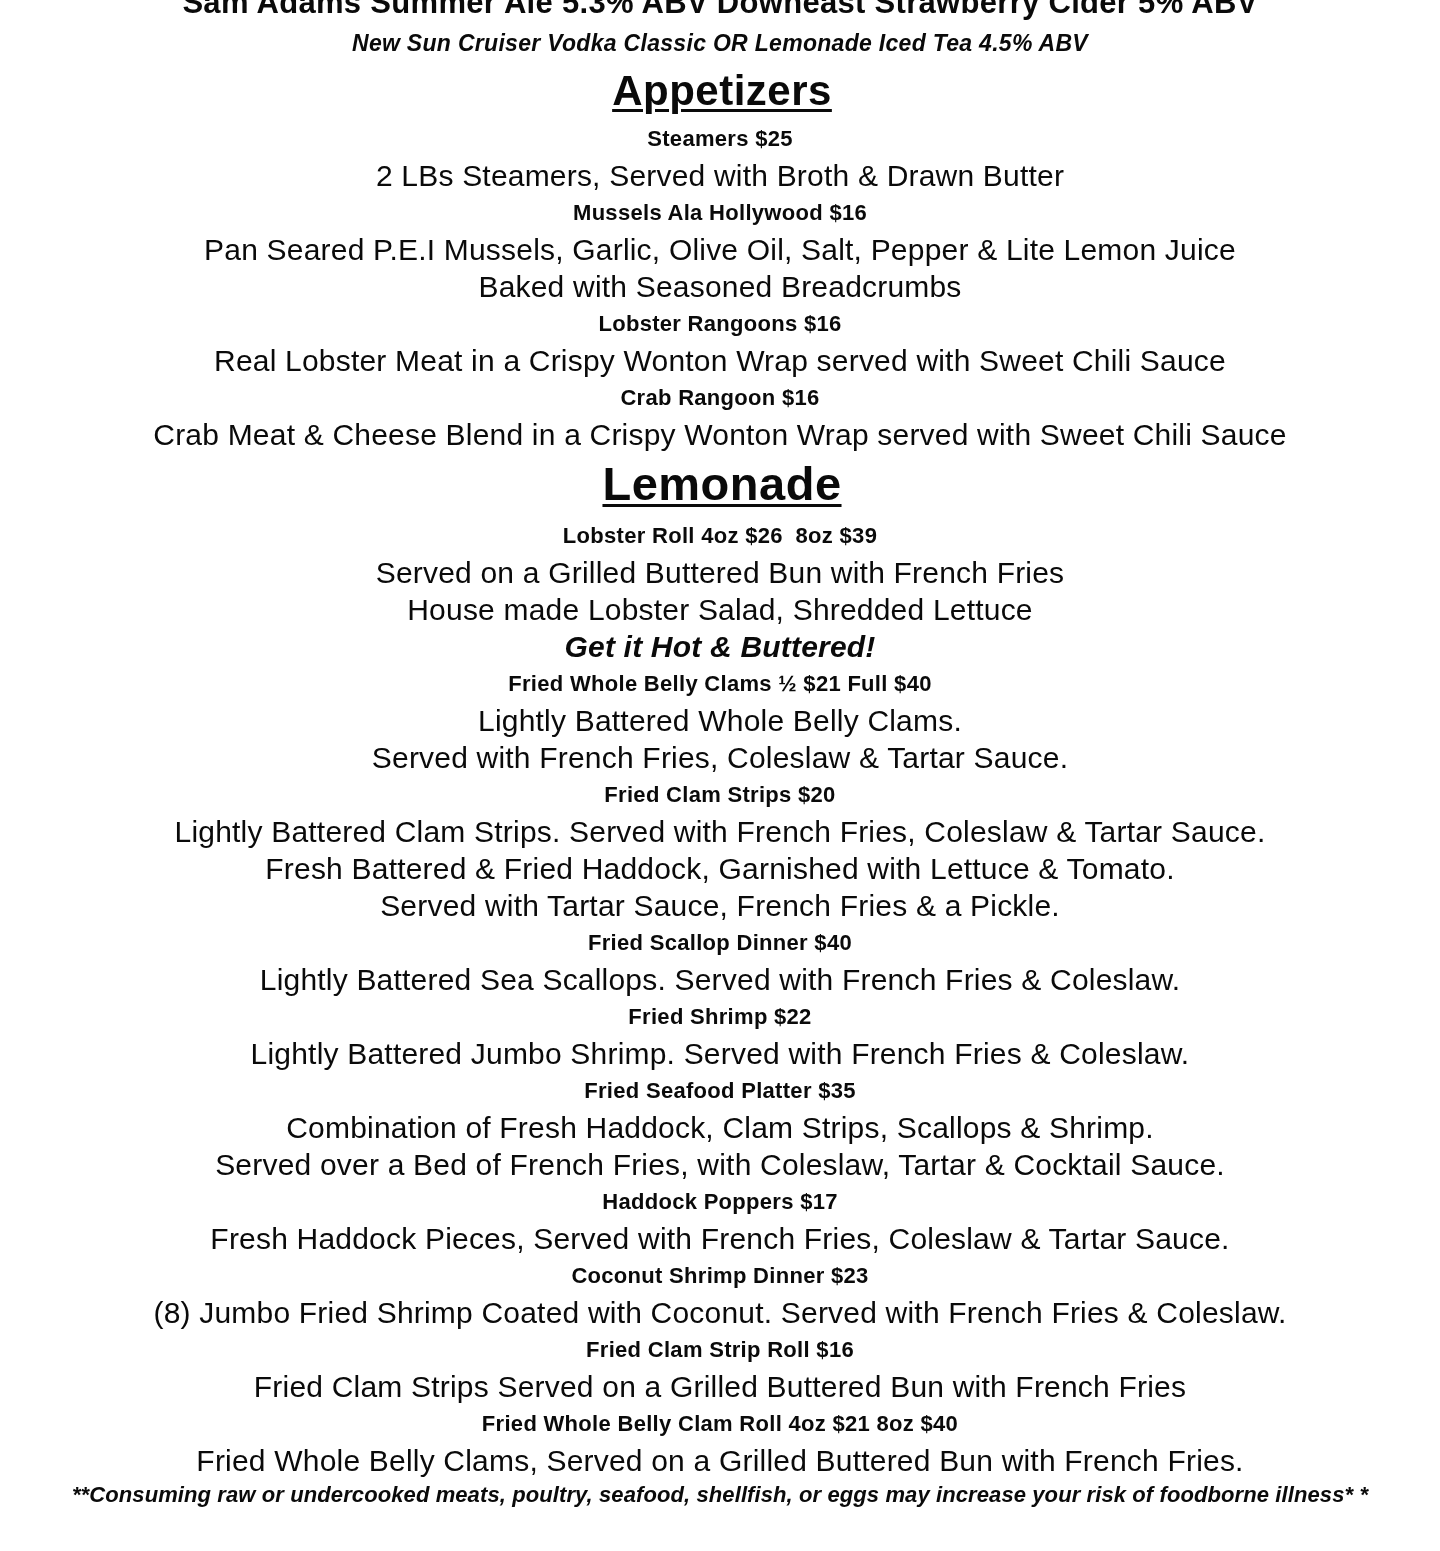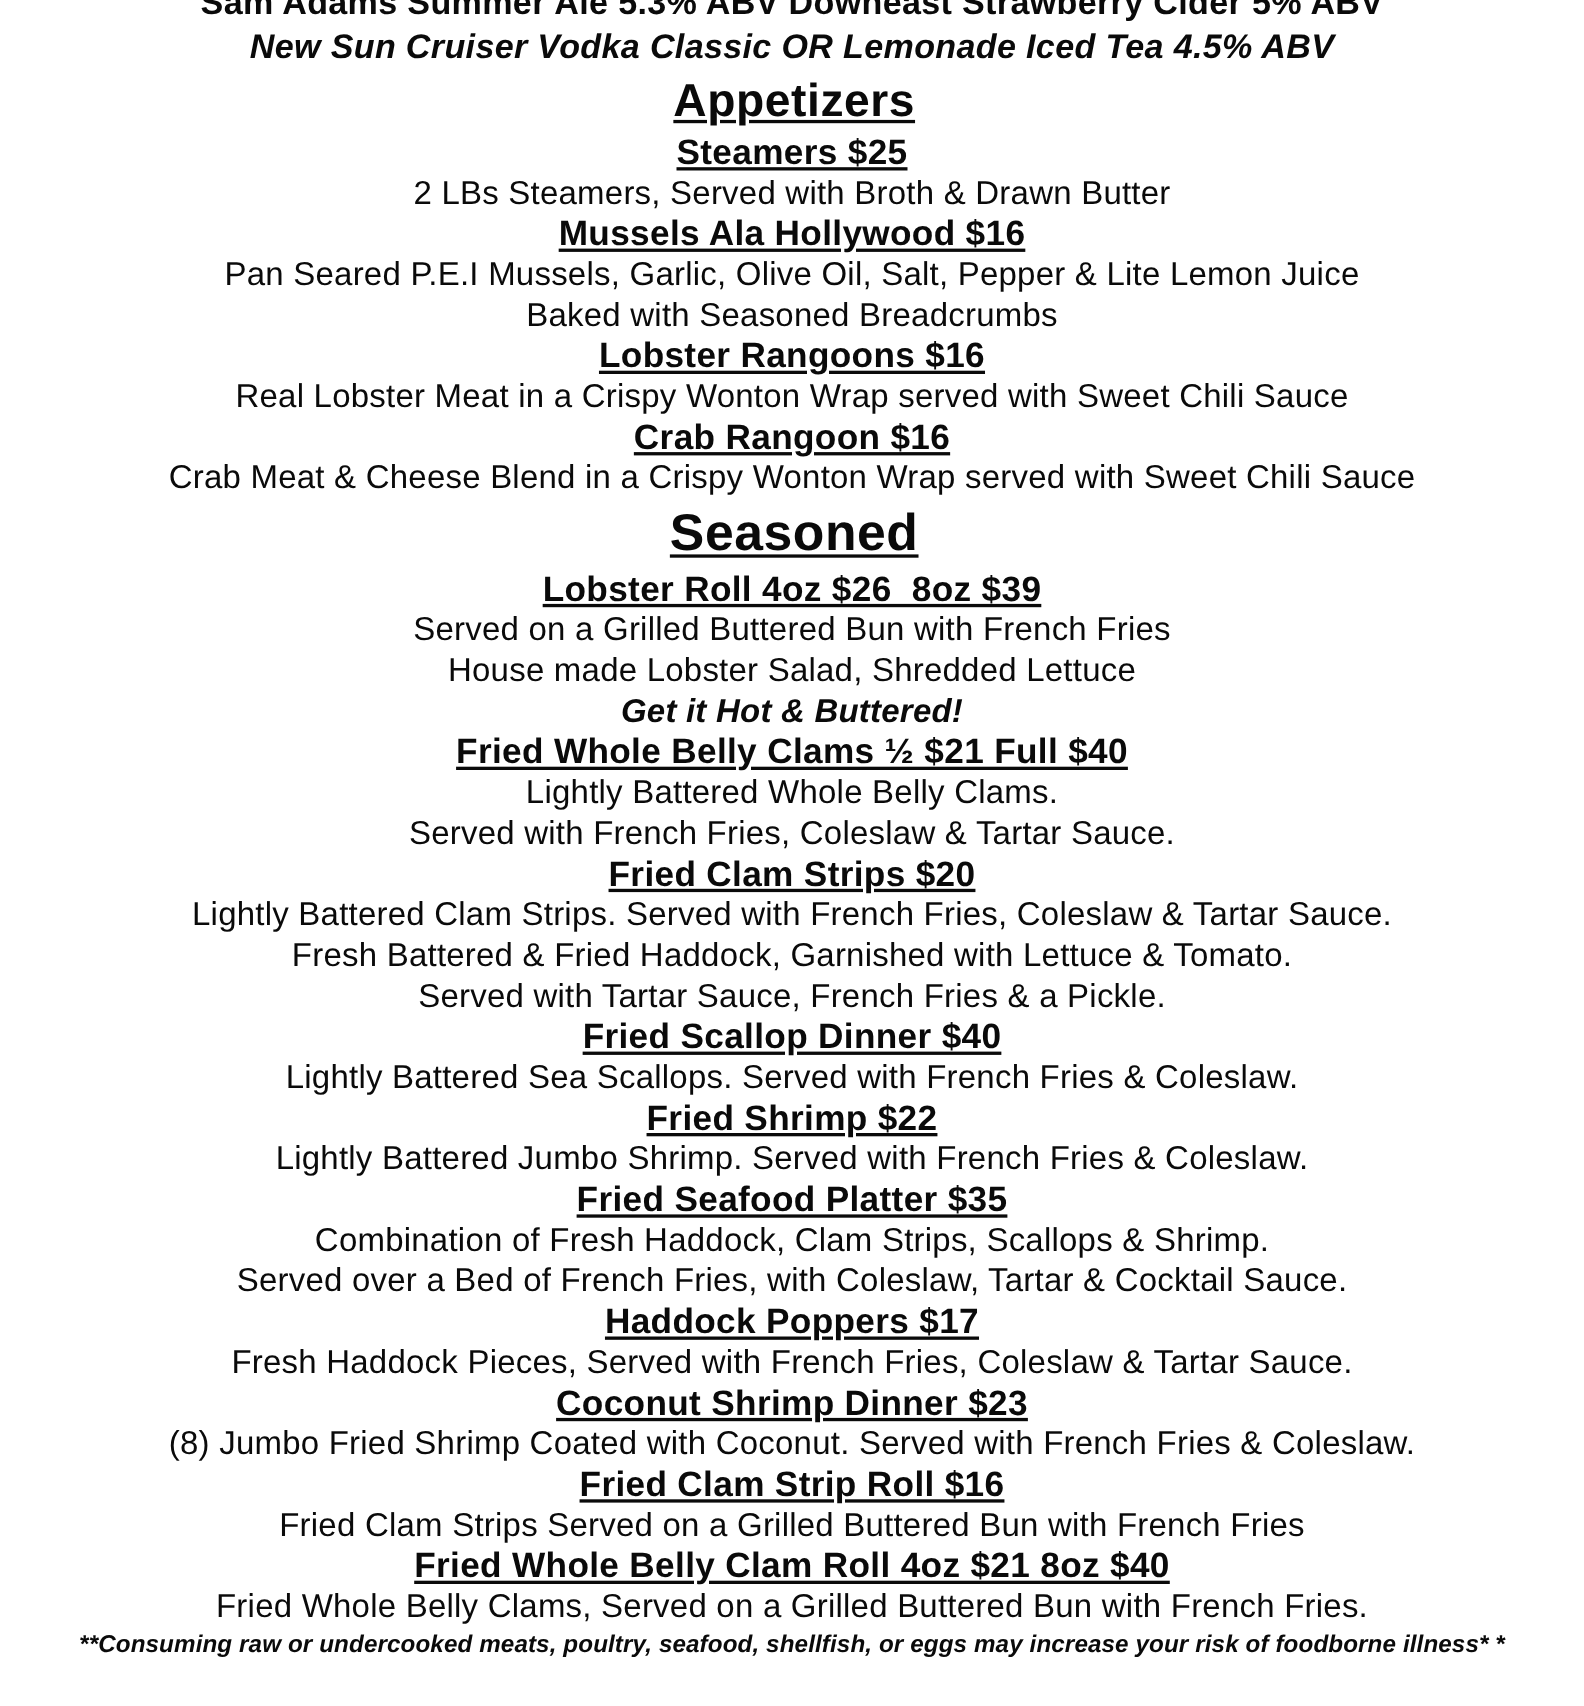--- a/index.html
+++ b/index.html
@@ -23,21 +23,21 @@
     font-weight: bold;
     font-size: 31px;
     line-height: 38px;
     margin-top: -16px; 
     letter-spacing: 0.3px;
     white-space: pre-wrap;
   }
   .drinks-line-2 {
     font-weight: bold;
     font-style: italic;
-    font-size: 31px;
+    font-size: 23px;
     line-height: 42px;
     letter-spacing: 0.3px;
     white-space: pre-wrap;
   }
   .menu-section { margin: 0; }
   .section-title {
     margin: 2px 0 4px 4px;
     font-size: 42px;
     line-height: 50px;
     font-weight: bold;
@@ -45,24 +45,23 @@
     text-decoration-thickness: 3px;
     text-underline-offset: 4px;
     letter-spacing: 0.5px;
   }
   #sections .menu-section:nth-child(2) .section-title {
     font-size: 47px;
     line-height: 58px;
   }
   .item-name {
     margin: 0;
-    font-size: 32px;
+    font-size: 22px;
     line-height: 37px;
     font-weight: bold;
-    text-decoration: underline;
     text-decoration-thickness: 2.5px;
     text-underline-offset: 3px;
     letter-spacing: 0.3px;
     white-space: pre-wrap;
   }
   .desc-line {
     margin: 0;
     font-size: 30px;
     line-height: 37px;
     font-weight: normal;
@@ -101,21 +100,21 @@
         <p class="desc-line">2 LBs Steamers, Served with Broth &amp; Drawn Butter</p>
         <h3 class="item-name">Mussels Ala Hollywood $16</h3>
         <p class="desc-line">Pan Seared P.E.I Mussels, Garlic, Olive Oil, Salt, Pepper &amp; Lite Lemon Juice</p>
         <p class="desc-line">Baked with Seasoned Breadcrumbs</p>
         <h3 class="item-name">Lobster Rangoons $16</h3>
         <p class="desc-line">Real Lobster Meat in a Crispy Wonton Wrap served with Sweet Chili Sauce</p>
         <h3 class="item-name">Crab Rangoon $16</h3>
         <p class="desc-line">Crab Meat &amp; Cheese Blend in a Crispy Wonton Wrap served with Sweet Chili Sauce</p>
       </section>
       <section class="menu-section">
-        <h2 class="section-title">Seasoned</h2>
+        <h2 class="section-title">Lemonade</h2>
         <h3 class="item-name">Lobster Roll 4oz $26  8oz $39</h3>
         <p class="desc-line">Served on a Grilled Buttered Bun with French Fries</p>
         <p class="desc-line">House made Lobster Salad, Shredded Lettuce</p>
         <p class="item-note">Get it Hot &amp; Buttered!</p>
         <h3 class="item-name">Fried Whole Belly Clams ½ $21 Full $40</h3>
         <p class="desc-line">Lightly Battered Whole Belly Clams.</p>
         <p class="desc-line">Served with French Fries, Coleslaw &amp; Tartar Sauce.</p>
         <h3 class="item-name">Fried Clam Strips $20</h3>
         <p class="desc-line">Lightly Battered Clam Strips. Served with French Fries, Coleslaw &amp; Tartar Sauce.</p>
         <p class="desc-line">Fresh Battered &amp; Fried Haddock, Garnished with Lettuce &amp; Tomato.</p>

